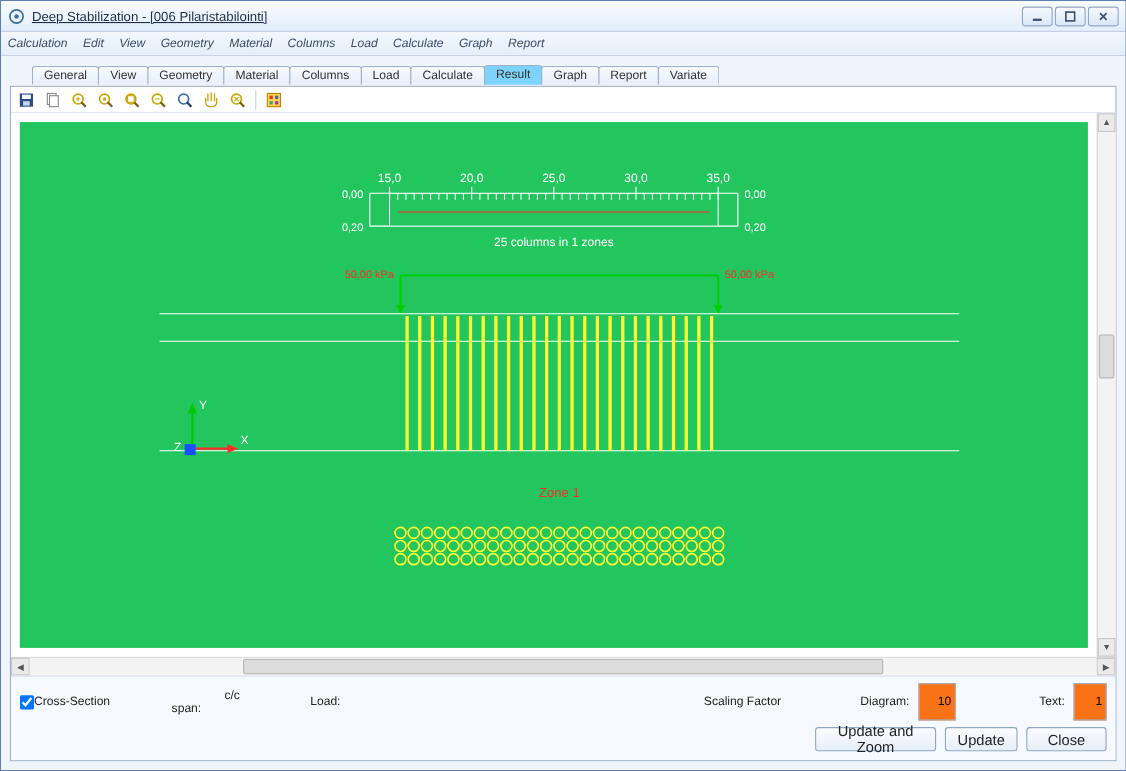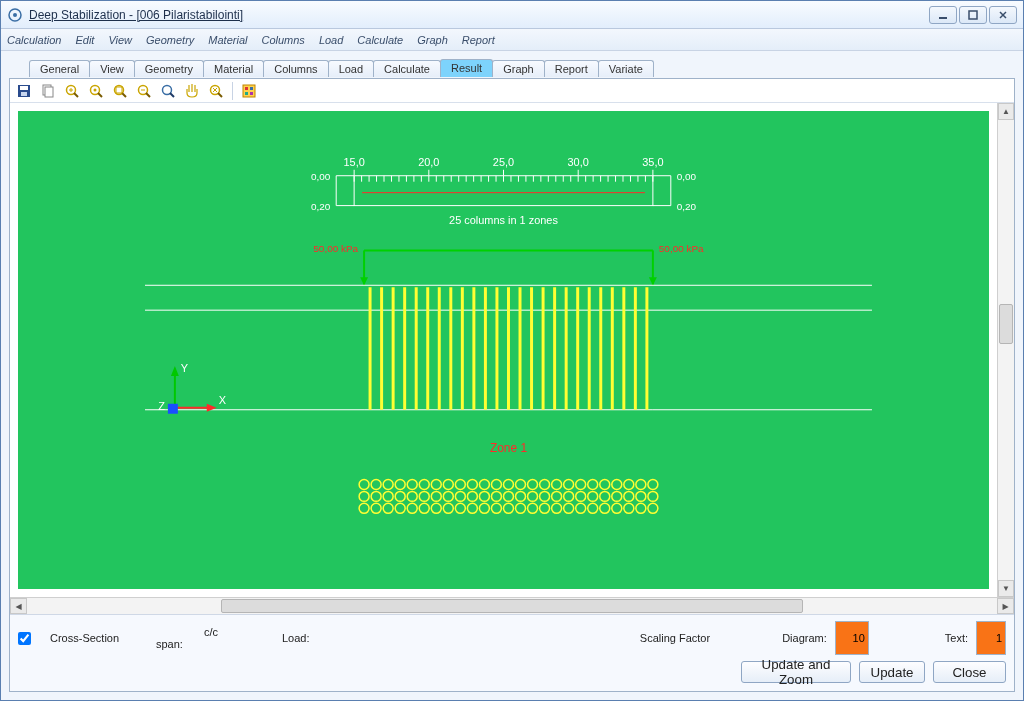--- a/index.html
+++ b/index.html
@@ -101,21 +101,21 @@
 }
 .hscroll .arrow { width:17px; background:#eaeaea; border:1px solid #c8c8c8; display:flex;align-items:center;justify-content:center;font-size:8px;color:#555;}
 .hscroll .track { flex:1; position:relative; background:#f3f3f3; }
 .hscroll .thumb { position:absolute; top:1px; bottom:1px; left:20%; width:60%; background:#dcdcdc; border:1px solid #b5b5b5; border-radius:2px; }
 .bottom-panel {
   border-top:1px solid #cfd8e6;
   background:#f6f9fe;
   padding:6px 8px 8px 8px;
 }
 .row { display:flex; align-items:center; gap:8px; }
-.checkbox { display:flex; align-items:flex-start; gap:19px; }
+.checkbox { display:flex; align-items:flex-start; gap:0; }
 .checkbox input { width:13px; height:13px; }
 label.lbl { color:#222; }
 select,input[type=text] {
   border:1px solid #9fb2c9; background:#f97316; height:20px; font:inherit; padding:16px 3px;
 }
 .btn {
   border:1px solid #8fa6c4; background:linear-gradient(#fdfdff,#e6eef8);
   height:22px; padding:0 16px; border-radius:3px; color:#222;
   display:flex;align-items:center;justify-content:center;
 }

